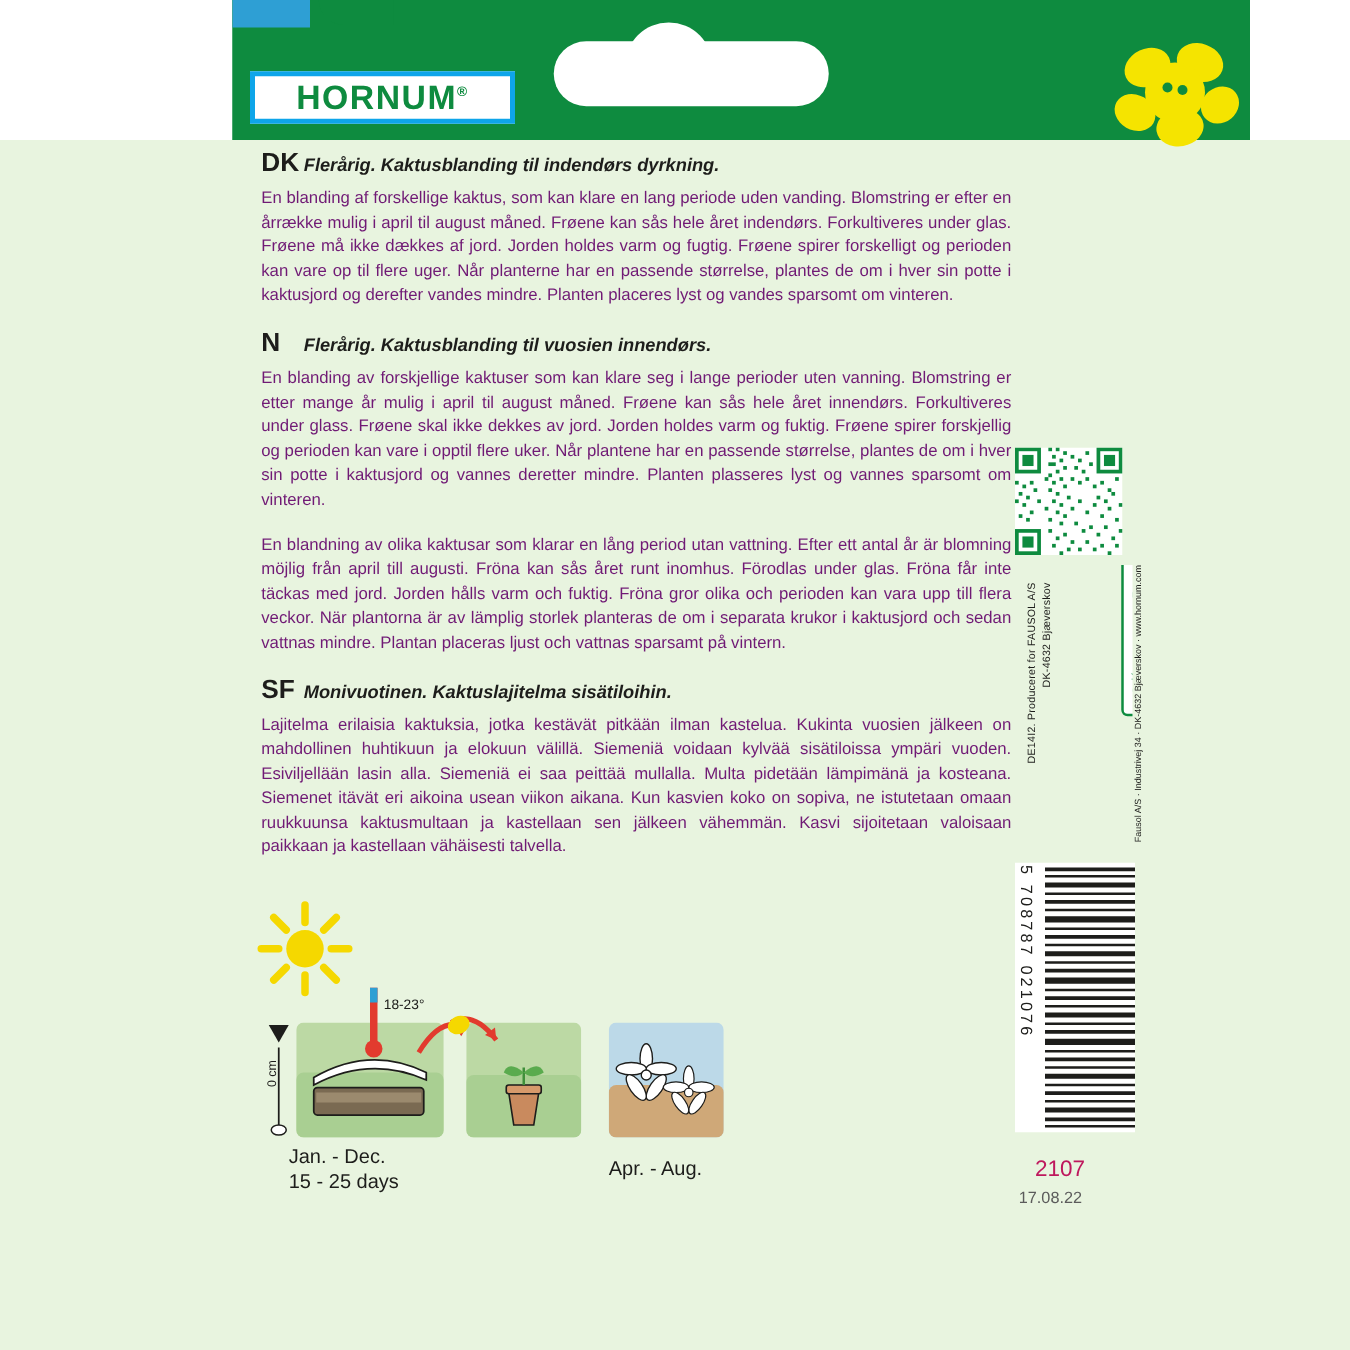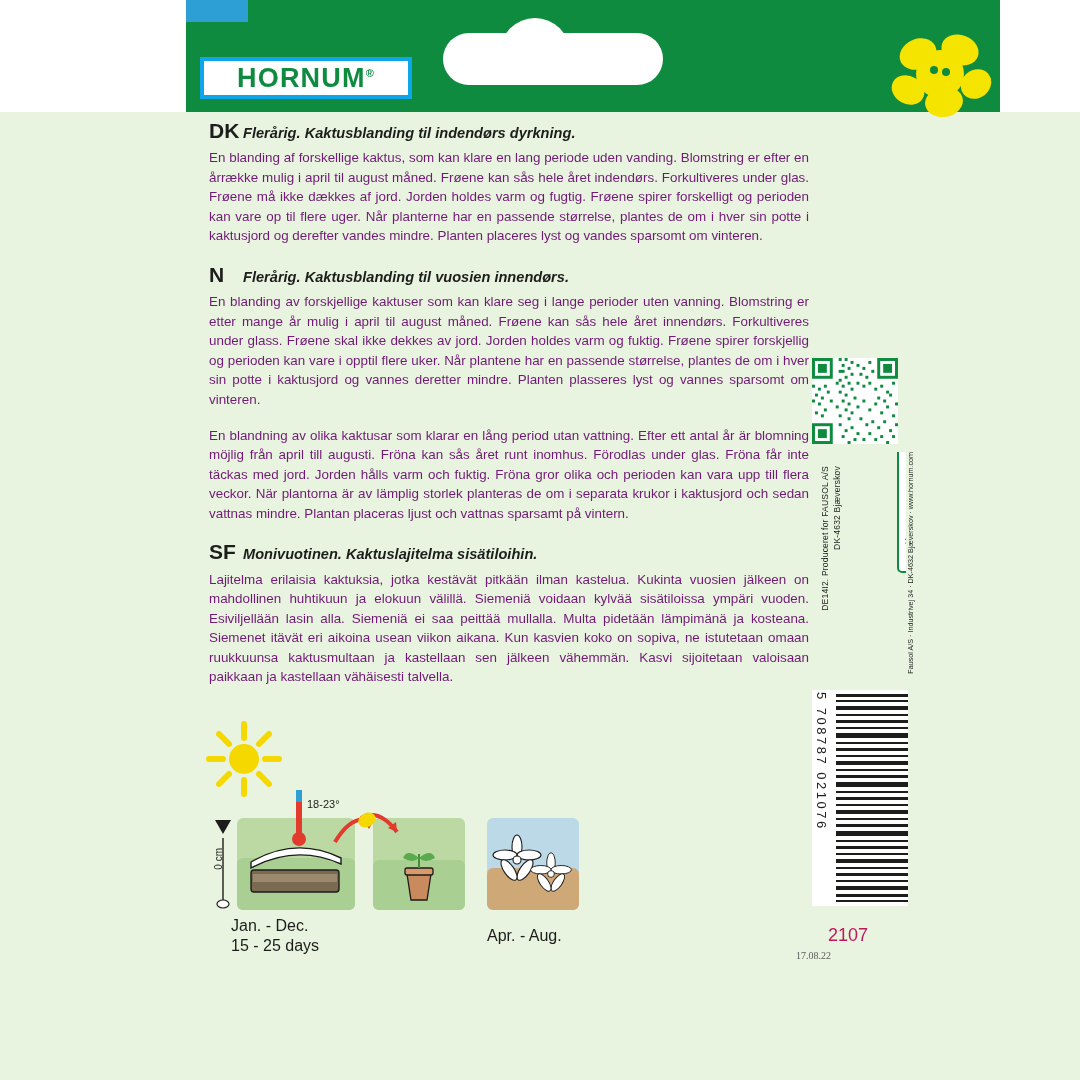--- a/index.html
+++ b/index.html
@@ -215,25 +215,24 @@
   .lot {
     position: absolute;
     left: 828px;
     top: 925px;
     font-size: 18px;
     font-weight: normal;
     color: #be185d;
   }
   .lot-date {
     position: absolute;
-    left: 796px;
+    left: 815px;
     top: 950px;
-    font-size: 10px;
+    font-size: 13px;
     color: #5b5b5b;
-    font-family: Liberation Serif, serif;
   }
 
   
   .picto-area {
     position: absolute;
     left: 205px;
     top: 730px;
     width: 420px;
     height: 230px;
   }

